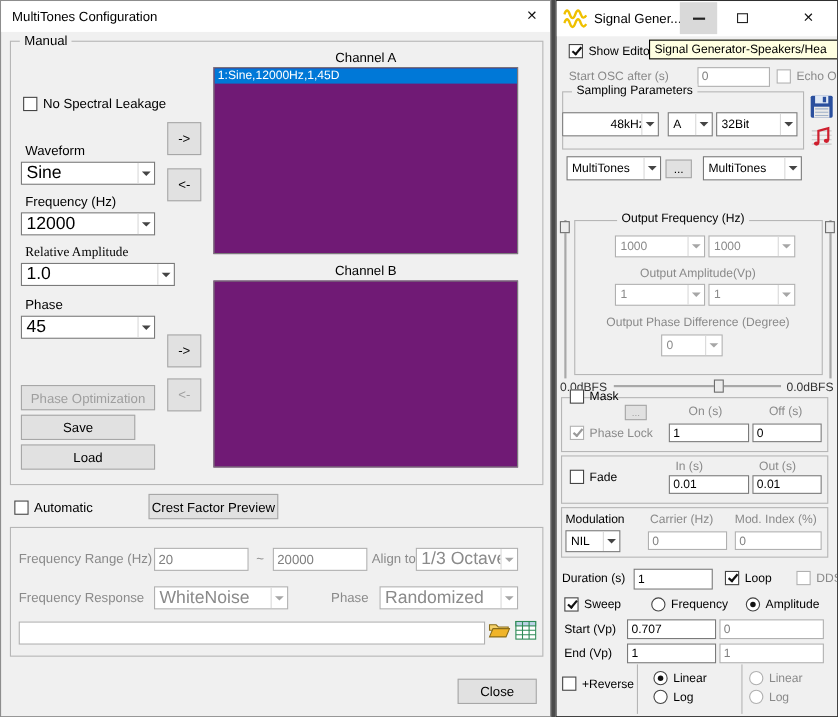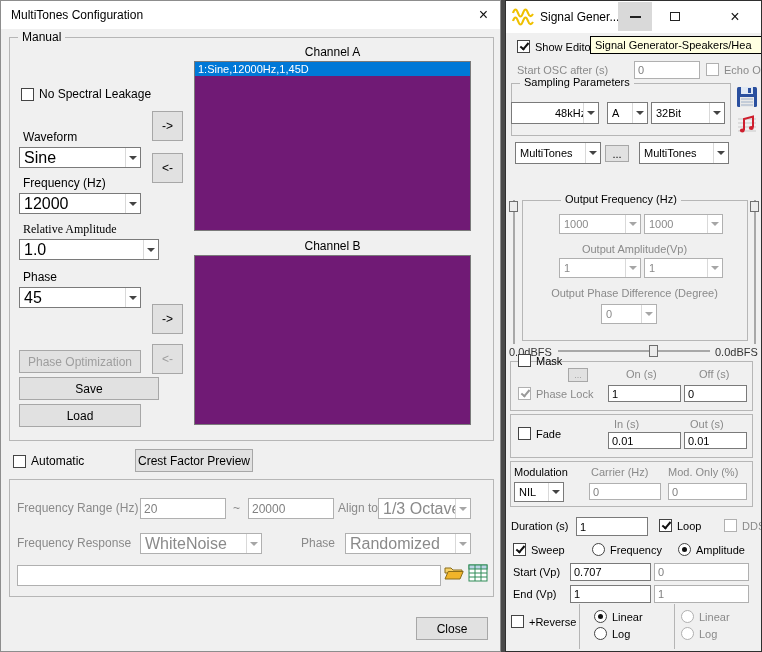--- a/index.html
+++ b/index.html
@@ -108,21 +108,21 @@
         <i class="car"></i>
       </span>
   </div>
 
   <div class="lbl" style="left:193px;top:238px;width:277px;text-align:center;">Channel B</div>
   <div class="lst" style="left:193px;top:254px;width:277px;height:170px;"></div>
 
   <div class="btn" style="left:151px;top:303px;width:31px;height:30px;">-&gt;</div>
   <div class="btn dis" style="left:18px;top:349px;width:122px;height:23px;">Phase Optimization</div>
   <div class="btn dis" style="left:151px;top:343px;width:31px;height:30px;">&lt;-</div>
-  <div class="btn" style="left:18px;top:376px;width:140px;height:23px;">Save</div>
+  <div class="btn" style="left:18px;top:376px;width:104px;height:23px;">Save</div>
   <div class="btn" style="left:18px;top:403px;width:122px;height:23px;">Load</div>
 
   <div class="cb" style="left:12px;top:453px;">
     <span class="cbbox"></span>
     <span>Automatic</span>
   </div>
   <div class="btn" style="left:134px;top:448px;width:118px;height:23px;">Crest Factor Preview</div>
 
   <div class="gbox" style="left:8px;top:478px;width:485px;height:118px;"></div>
 
@@ -336,21 +336,21 @@
     <span>Fade</span>
   </div>
   <div class="lbl dis" style="left:108px;top:417px;">In (s)</div>
   <div class="lbl dis" style="left:184px;top:417px;">Out (s)</div>
   <input class="tbox" style="left: 102px; top: 431px; width: 73px; height: 17px;" value="0.01">
   <input class="tbox" style="left: 178px; top: 431px; width: 63px; height: 17px;" value="0.01">
 
   <div class="gbox" style="left:4px;top:460px;width:243px;height:46px;"></div>
   <div class="lbl" style="left:8px;top:465px;">Modulation</div>
   <div class="lbl dis" style="left:85px;top:465px;">Carrier (Hz)</div>
-  <div class="lbl dis" style="left:162px;top:465px;">Mod. Only (%)</div>
+  <div class="lbl dis" style="left:162px;top:465px;">Mod. Index (%)</div>
   <div class="combo" style="left:8px;top:481px;width:50px;height:20px;">
     <span class="val">NIL</span>
     <span class="arr">
         <i class="car"></i>
       </span>
   </div>
   <input class="tbox dis" style="left: 83px; top: 482px; width: 72px; height: 17px;" value="0">
   <input class="tbox dis" style="left: 162px; top: 482px; width: 79px; height: 17px;" value="0">
 
   <div class="lbl" style="left:5px;top:519px;">Duration (s)</div>

